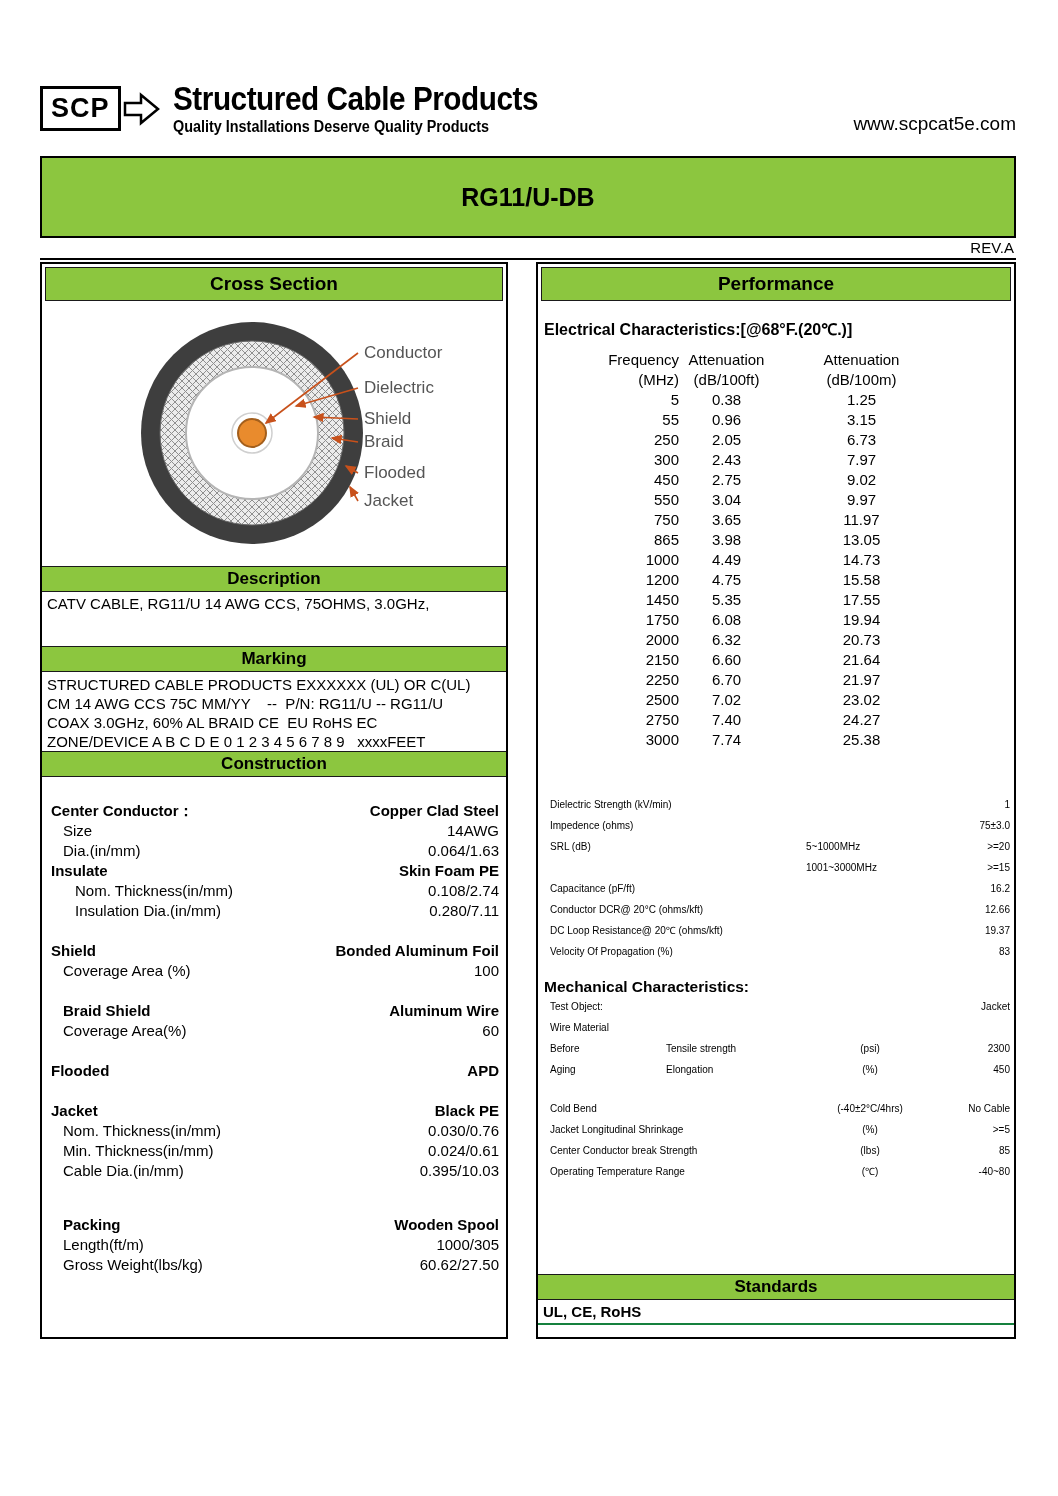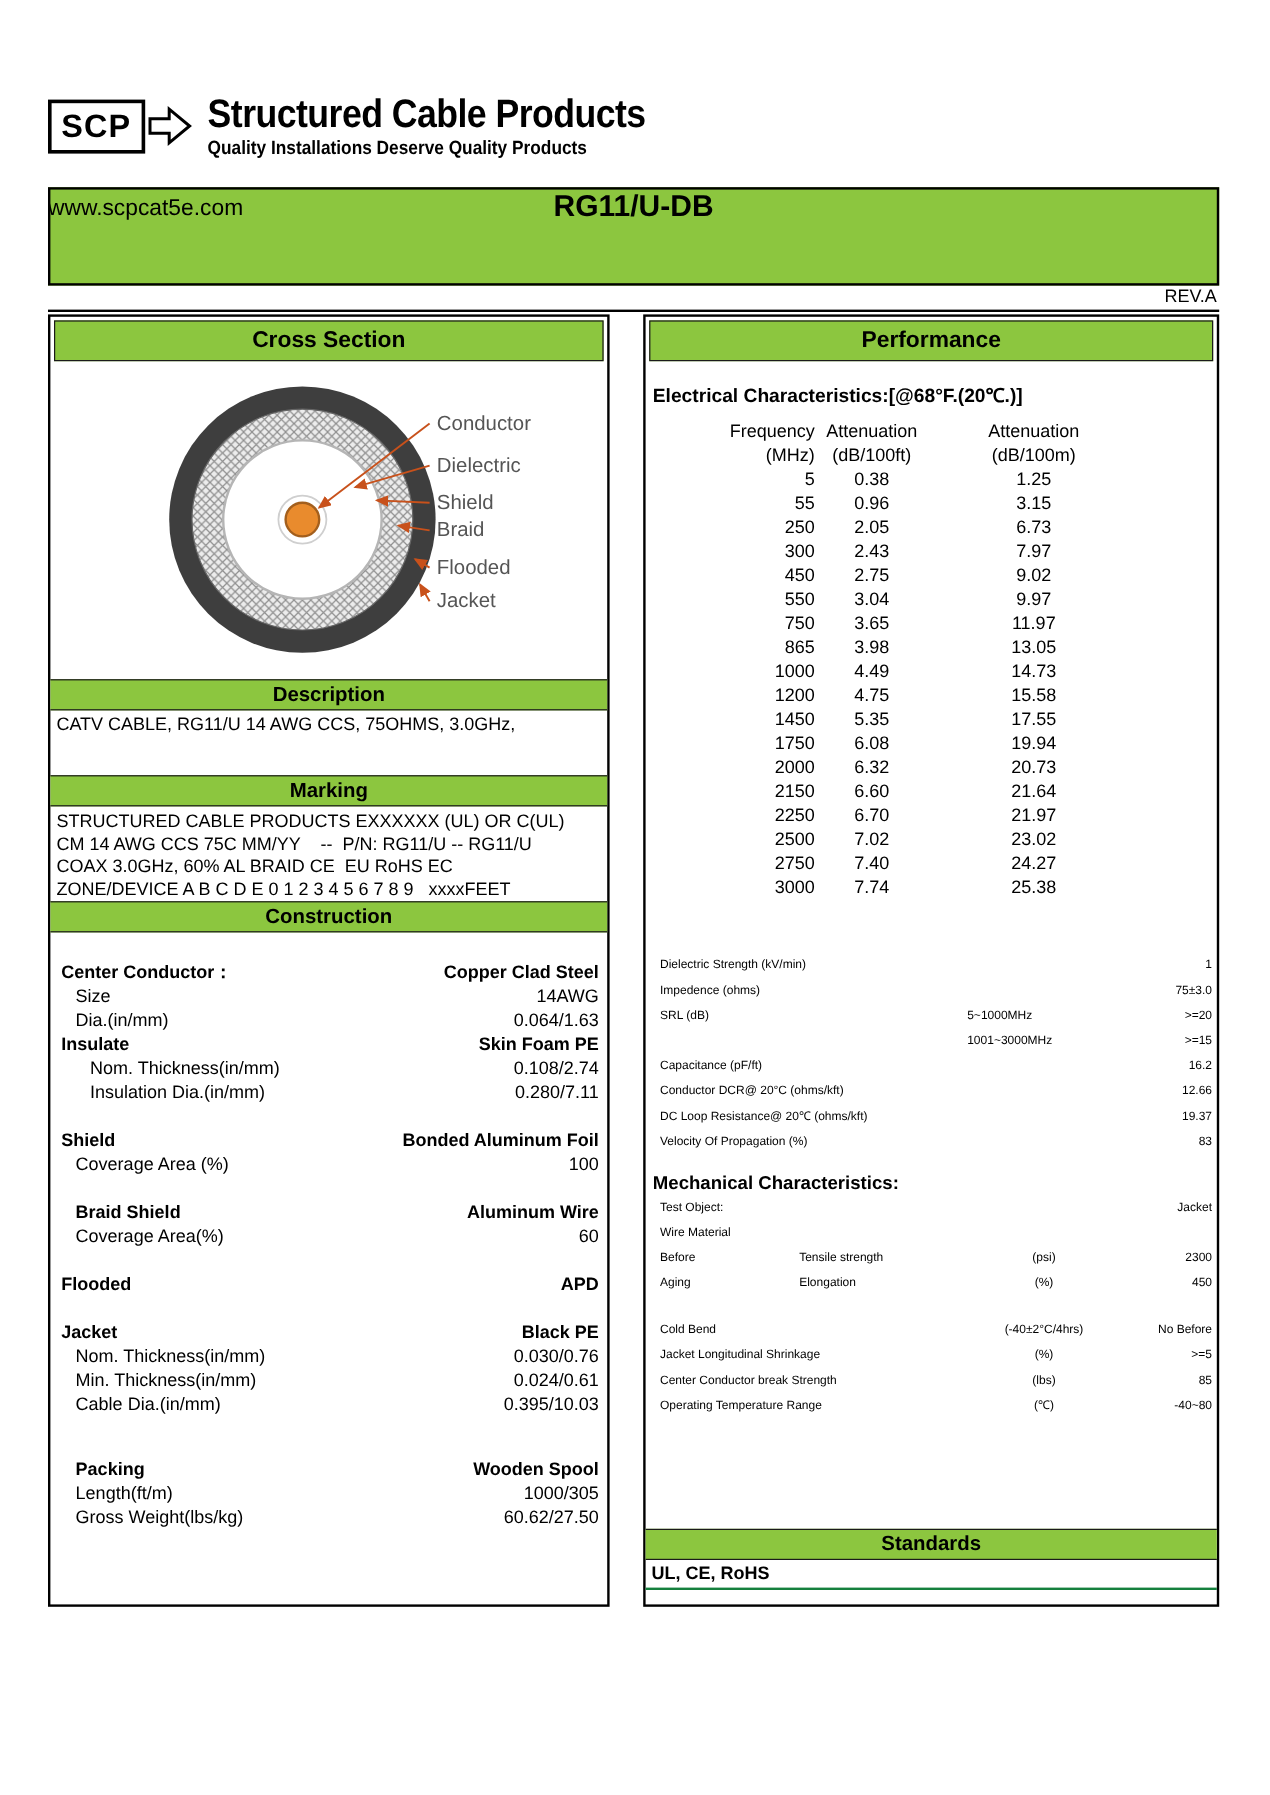--- a/index.html
+++ b/index.html
@@ -5,33 +5,33 @@
   * { box-sizing: border-box; margin: 0; padding: 0; }
   body {
     width: 1058px; height: 1496px;
     background: #fff; color: #000;
     font-family: "Liberation Sans", sans-serif;
     overflow: hidden;
   }
   .page { padding: 78px 42px 0 40px; }
 
   
-  .header { display: flex; justify-content: space-between; align-items: flex-start; height: 62px; margin-bottom: 16px; flex-direction: column; }
+  .header { display: flex; justify-content: space-between; align-items: center; height: 62px; margin-bottom: 16px; }
   .logo-group { display: flex; align-items: center; }
   .logo-box { border: 3px solid #000; font-weight: bold; font-size: 27px; padding: 4px 8px; letter-spacing: 1px; }
   .logo-arrow { margin-left: 2px; }
   .brand { margin-left: 12px; }
   .brand-name { font-size: 33px; font-weight: bold; letter-spacing: -0.5px; transform: scaleX(.9); transform-origin: left; line-height: 1.05; }
   .brand-tag  { font-size: 16px; font-weight: bold; transform: scaleX(.9); transform-origin: left; margin-top: 2px; }
   .website { font-size: 19px; margin-top: 30px; }
 
   
   .title-bar {
     height: 82px; background: #8CC63F; border: 2px solid #000;
-    display: flex; justify-content: center;
+    display: flex; align-items: center; justify-content: center;
     font-size: 25px; font-weight: bold;
   }
   .rev-row { text-align: right; font-size: 15px; padding: 1px 2px 2px; border-bottom: 2px solid #000; }
 
   
   .columns { display: flex; gap: 28px; margin-top: 2px; min-height: 1077px; align-items: stretch; }
   .panel { border: 2px solid #000; background: #fff; }
   .left-panel { width: 468px; flex: 0 0 468px; }
   .right-panel { flex: 1; display: flex; flex-direction: column; }
 
@@ -482,21 +482,21 @@
               <span class="l">Aging</span>
               <span class="m">Elongation</span>
               <span class="u">(%)</span>
               <span class="v">450</span>
             </div>
 
             <div class="mprow gap">
               <span class="l">Cold Bend</span>
               <span class="m"></span>
               <span class="u">(-40±2°C/4hrs)</span>
-              <span class="v">No Before</span>
+              <span class="v">No Cable</span>
             </div>
 
             <div class="mprow">
               <span class="l">Jacket Longitudinal Shrinkage</span>
               <span class="m"></span>
               <span class="u">(%)</span>
               <span class="v">&gt;=5</span>
             </div>
 
             <div class="mprow">

